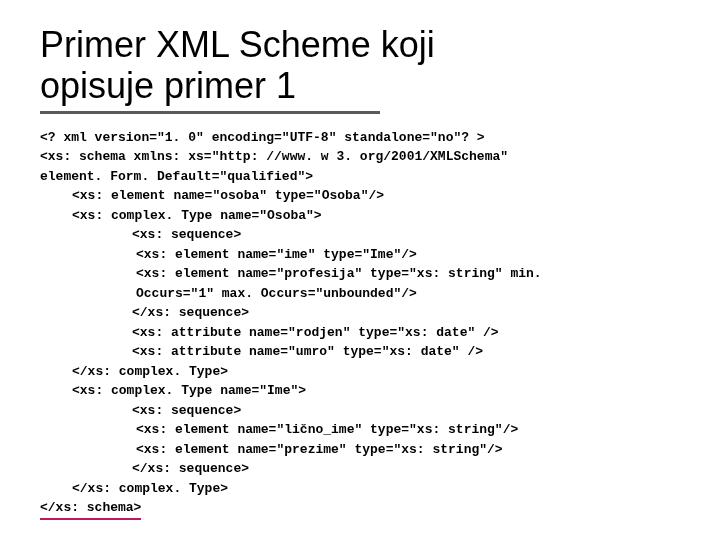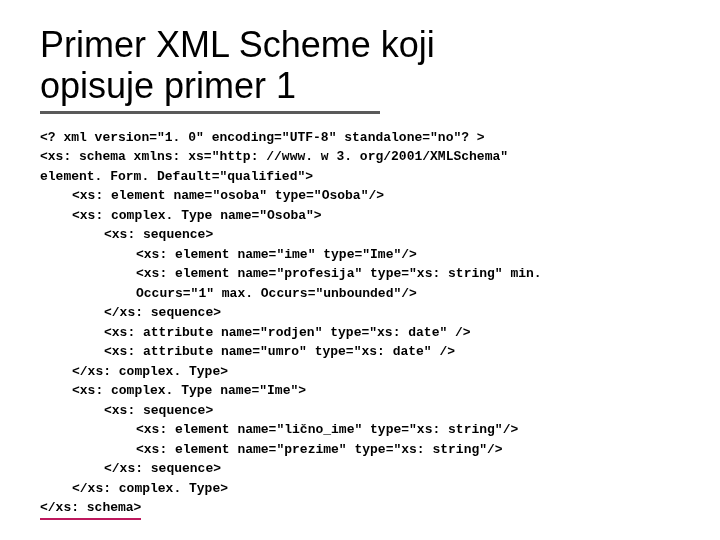--- a/index.html
+++ b/index.html
@@ -1,21 +1,21 @@
 <!DOCTYPE html>
 <html><head>
 <meta charset="utf-8">
 <style>
   html,body{margin:0;padding:0;width:720px;height:540px;background:#fff;font-family:Arial,Helvetica,sans-serif;overflow:hidden}
   .slide{box-sizing:border-box;width:585px;height:540px;padding:24px 40px 24px 40px}
   .title{font-size:36px;line-height:1.15;font-weight:400;color:#000;margin:0 0 4px 0}
   .title-rule{height:3px;background:#5a5a5a;margin:2px 0 14px 0;width:340px}
   .code{font-family:"Courier New",Courier,monospace;font-size:13px;line-height:1.5;font-weight:bold;color:#000;white-space:pre-wrap;word-break:break-word}
   .i1{margin-left:32px}
-  .i2{margin-left:64px}
+  .i2{margin-left:92px}
   .i3{margin-left:96px}
   .last-rule{border-bottom:2px solid #be185d;display:inline-block}
 </style>
 </head>
 <body>
 
 <div class="slide">
   <h1 class="title">Primer XML Scheme koji opisuje primer 1</h1>
   <div class="title-rule"></div>
   <div class="code" id="code-block"><div class="i0">&lt;? xml version="1. 0" encoding="UTF-8" standalone="no"? &gt;</div><div class="i0">&lt;xs: schema xmlns: xs="http: //www. w 3. org/2001/XMLSchema" element. Form. Default="qualified"&gt;</div><div class="i1">&lt;xs: element name="osoba" type="Osoba"/&gt;</div><div class="i1">&lt;xs: complex. Type name="Osoba"&gt;</div><div class="i2">&lt;xs: sequence&gt;</div><div class="i3">&lt;xs: element name="ime" type="Ime"/&gt;</div><div class="i3">&lt;xs: element name="profesija" type="xs: string" min. Occurs="1" max. Occurs="unbounded"/&gt;</div><div class="i2">&lt;/xs: sequence&gt;</div><div class="i2">&lt;xs: attribute name="rodjen" type="xs: date" /&gt;</div><div class="i2">&lt;xs: attribute name="umro" type="xs: date" /&gt;</div><div class="i1">&lt;/xs: complex. Type&gt;</div><div class="i1">&lt;xs: complex. Type name="Ime"&gt;</div><div class="i2">&lt;xs: sequence&gt;</div><div class="i3">&lt;xs: element name="lično_ime" type="xs: string"/&gt;</div><div class="i3">&lt;xs: element name="prezime" type="xs: string"/&gt;</div><div class="i2">&lt;/xs: sequence&gt;</div><div class="i1">&lt;/xs: complex. Type&gt;</div><div class="i0"><span class="last-rule">&lt;/xs: schema&gt;</span></div></div>

